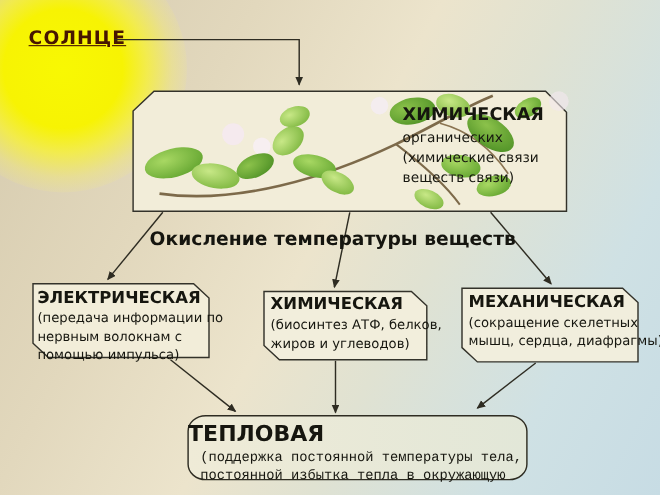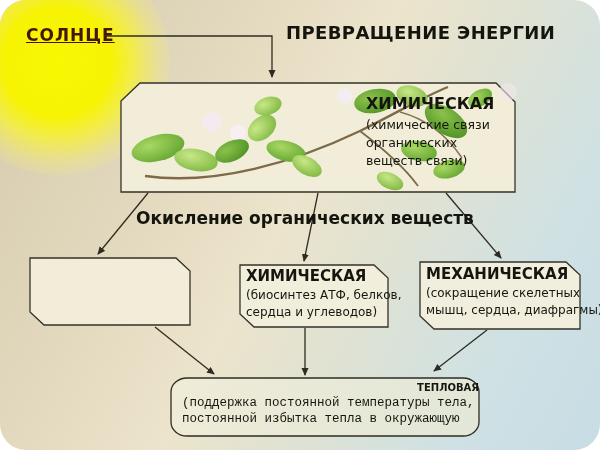--- a/index.html
+++ b/index.html
@@ -2,21 +2,20 @@
 <html><head>
 <meta charset="utf-8">
 <style>
   html,body{margin:0;padding:0;}
   .slide{
     position:relative;
     width:600px;height:450px;
     overflow:hidden;
     background:linear-gradient(118deg,#d5caad 0%,#e2d8bd 28%,#ece4cc 48%,#e0e2d2 62%,#cfe1e4 82%,#c7dce4 100%);
     font-family:"DejaVu Sans","Liberation Sans",sans-serif;
-    border-radius:26px;
   }
   .sun{
     position:absolute;left:-55px;top:-50px;width:225px;height:225px;border-radius:50%;
     background:radial-gradient(circle,
       #f8f803 0%, #f7f303 34%,
       rgba(246,240,60,0.85) 48%,
       rgba(243,234,110,0.45) 62%,
       rgba(238,228,160,0.15) 72%,
       rgba(235,225,170,0) 80%);
   }
@@ -40,34 +39,33 @@
   .box-text .bt-line{white-space:nowrap;}
   .bt-chem-top{left:366px;top:94px;}
   .bt-chem-top .bt-title{font-size:16px;margin-bottom:3px;}
   .bt-chem-top .bt-line{font-size:12.5px;line-height:18px;}
   .bt-elec{left:34px;top:261px;}
   .bt-chem-mid{left:246px;top:267px;}
   .bt-mech{left:426px;top:265px;}
   .bt-elec .bt-title,.bt-chem-mid .bt-title,.bt-mech .bt-title{font-size:15px;margin-bottom:2px;}
   .bt-elec .bt-line,.bt-chem-mid .bt-line,.bt-mech .bt-line{font-size:12px;line-height:16.5px;}
   .bt-thermal{left:171px;top:382px;width:308px;}
-  .bt-thermal .bt-title{font-size:10px;text-align:right;margin-bottom:2px;}
+  .bt-thermal .bt-title{font-size:20px;text-align:left;margin-bottom:2px;}
   .bt-thermal .bt-lines{margin-left:11px;}
   .bt-thermal .bt-line{font-size:12.5px;line-height:16px;font-family:Liberation Mono, monospace;}
 </style>
 </head>
 <body>
 
 <div class="slide">
 
   <div class="sun"></div>
 
   <div class="sun-label">СОЛНЦЕ</div>
 
-  <div class="main-title">ПРЕВРАЩЕНИЕ ЭНЕРГИИ</div>
 
   <svg class="diagram" width="600" height="450" viewBox="0 0 600 450">
     <defs>
       <marker id="arrow" markerWidth="9" markerHeight="8" refX="7" refY="3.5" orient="auto" markerUnits="userSpaceOnUse">
         <path d="M0,0 L8,3.5 L0,7 Z" fill="#2e2c22"></path>
       </marker>
       <radialGradient id="leafL" cx="35%" cy="35%" r="80%">
         <stop offset="0%" stop-color="#c8e887"></stop>
           <stop offset="100%" stop-color="#7ab43c"></stop>
       </radialGradient>
@@ -121,34 +119,40 @@
     <polygon points="240,265 374,265 388,278 388,327 254,327 240,314" fill="#f2eedc" stroke="#33322a" stroke-width="1.3"></polygon>
     <polygon points="420,262 566,262 580,275 580,329 434,329 420,316" fill="#f1eedd" stroke="#33322a" stroke-width="1.3"></polygon>
 
     <line x1="155" y1="327" x2="214" y2="374" stroke="#2e2c22" stroke-width="1.3" marker-end="url(#arrow)"></line>
     <line x1="305" y1="328" x2="305" y2="375" stroke="#2e2c22" stroke-width="1.3" marker-end="url(#arrow)"></line>
     <line x1="487" y1="330" x2="434" y2="371" stroke="#2e2c22" stroke-width="1.3" marker-end="url(#arrow)"></line>
 
     <rect x="171" y="378" width="308" height="58" rx="16" ry="14" fill="url(#thermFill)" stroke="#2e2c22" stroke-width="1.3"></rect>
   </svg>
 
-  <div class="oxidation-label">Окисление органических веществ</div>
+  <div class="oxidation-label">Окисление температуры веществ</div>
 
   <div class="box-text bt-chem-top">
     <div class="bt-title">ХИМИЧЕСКАЯ</div>
+    <div class="bt-line">органических</div>
     <div class="bt-line">(химические связи</div>
-    <div class="bt-line">органических</div>
     <div class="bt-line">веществ связи)</div>
   </div>
 
+  <div class="box-text bt-elec">
+    <div class="bt-title">ЭЛЕКТРИЧЕСКАЯ</div>
+    <div class="bt-line">(передача информации по</div>
+    <div class="bt-line">нервным волокнам с</div>
+    <div class="bt-line">помощью импульса)</div>
+  </div>
 
   <div class="box-text bt-chem-mid">
     <div class="bt-title">ХИМИЧЕСКАЯ</div>
     <div class="bt-line">(биосинтез АТФ, белков,</div>
-    <div class="bt-line">сердца и углеводов)</div>
+    <div class="bt-line">жиров и углеводов)</div>
   </div>
 
   <div class="box-text bt-mech">
     <div class="bt-title">МЕХАНИЧЕСКАЯ</div>
     <div class="bt-line">(сокращение скелетных</div>
     <div class="bt-line">мышц, сердца, диафрагмы)</div>
   </div>
 
   <div class="box-text bt-thermal">
     <div class="bt-title">ТЕПЛОВАЯ</div>

